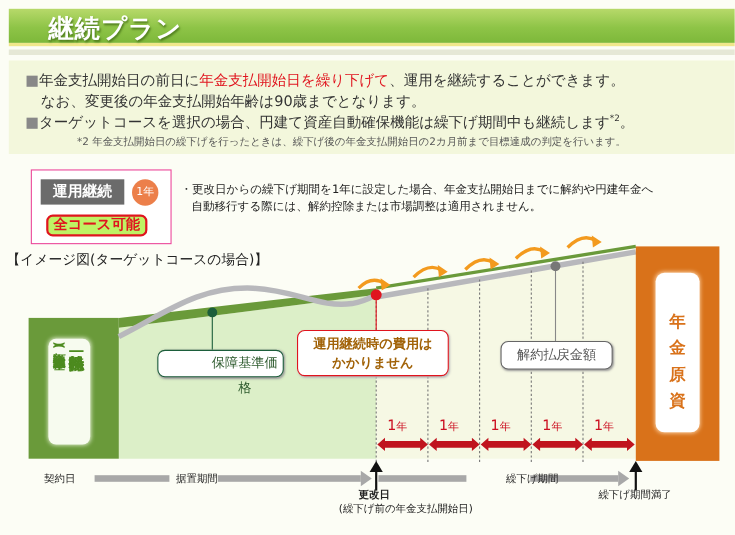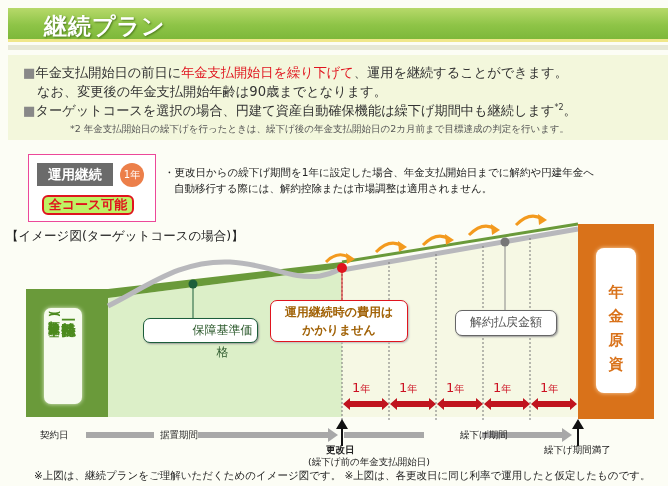--- a/index.html
+++ b/index.html
@@ -181,14 +181,13 @@
   <div class="year-label" style="left:493px;"><span>1</span><span class="s">年</span></div>
   <div class="year-label" style="left:540px;"><span>1</span><span class="s">年</span></div>
 
   <div class="tl-text" style="left:40px;top:429px;">契約日</div>
   <div class="tl-text" style="left:160px;top:429px;">据置期間</div>
   <div class="tl-text" style="left:424px;top:429px;margin-left:36px;">繰下げ期間</div>
   <div class="tl-text" style="left:326px;top:444px;font-weight:bold;">更改日</div>
   <div class="tl-text" style="left:280px;top:456px;margin-left:28px;">(繰下げ前の年金支払開始日)</div>
   <div class="tl-text" style="left:544px;top:444px;">繰下げ期間満了</div>
 
-  <div class="footer">※上図は、継続プランをご理解いただくためのイメージ図です。 ※上図は、各更改日に同じ利率で運用したと仮定したものです。</div>
 </div>
 
 </body></html>

